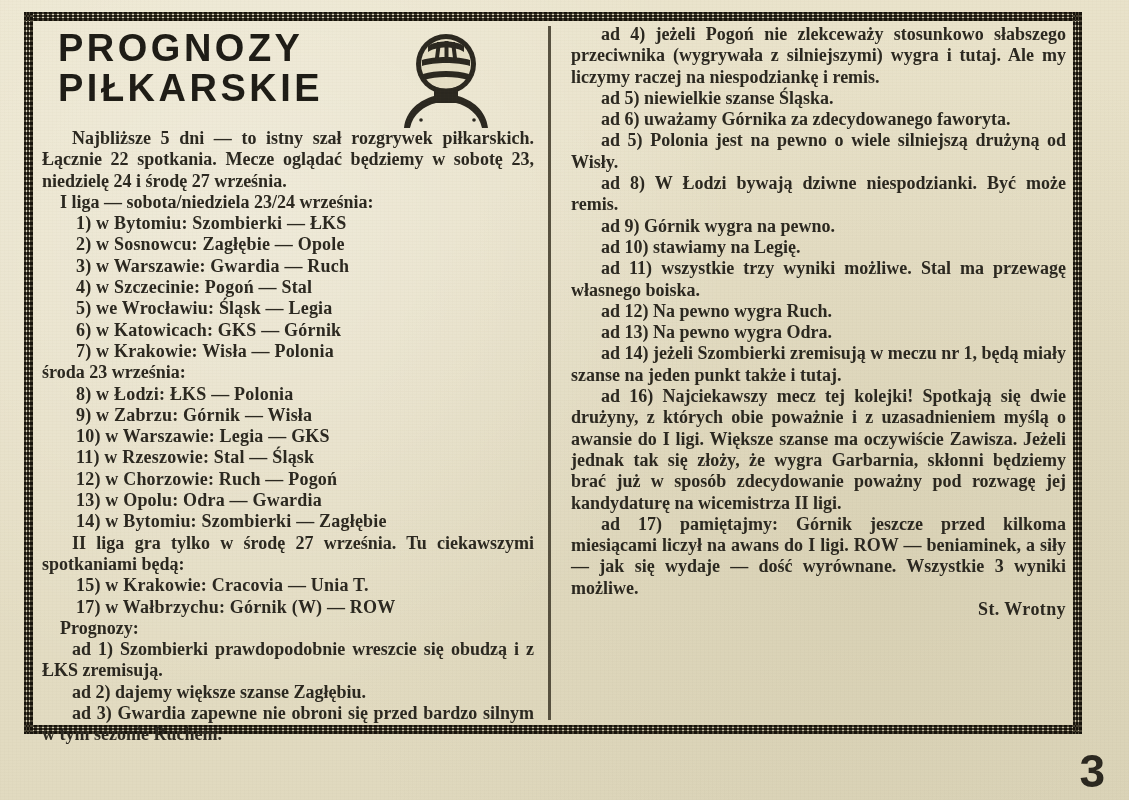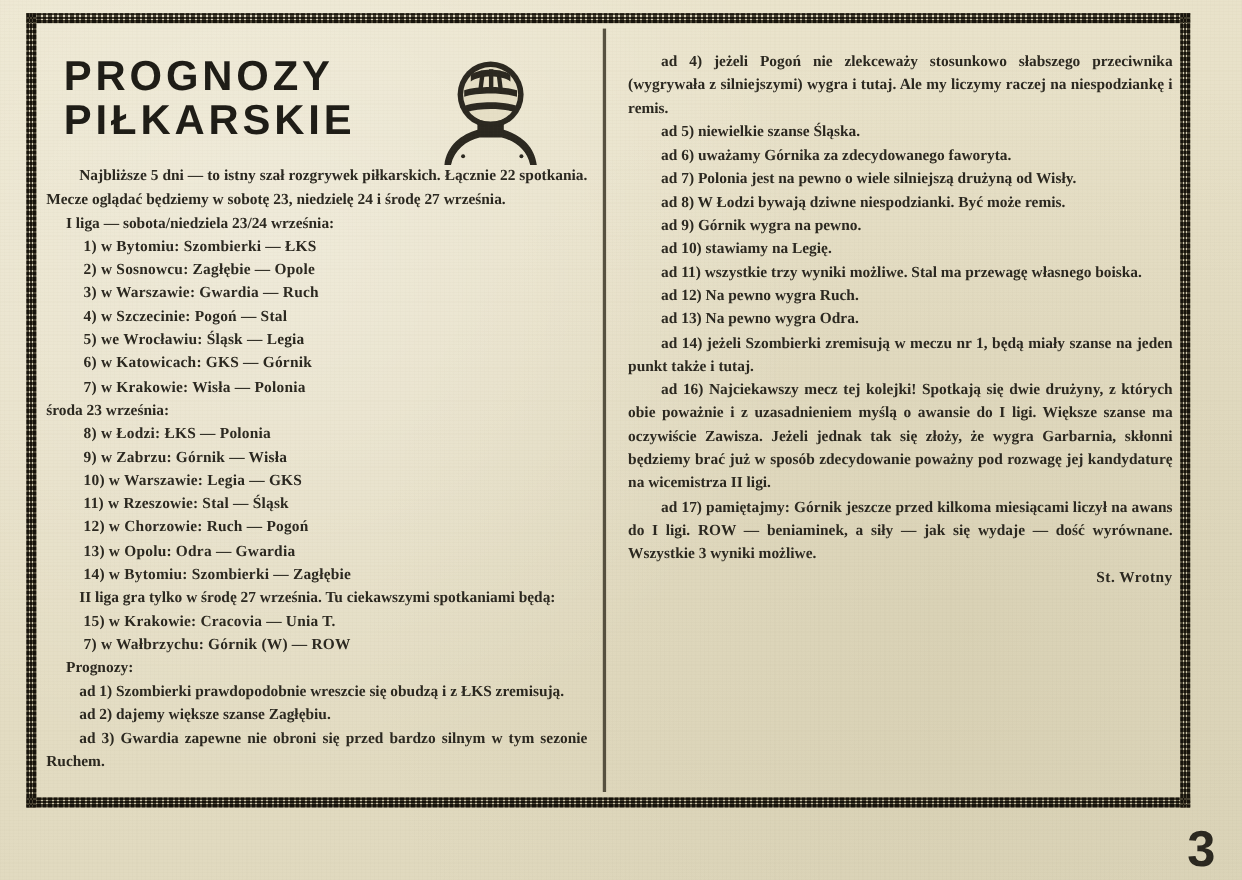--- a/index.html
+++ b/index.html
@@ -87,21 +87,20 @@
     position: absolute;
     left: 42px;
     top: 24px;
     width: 1024px;
     height: 700px;
   }
   .col {
     position: absolute;
     top: 0;
     color: #2b2820;
-    margin-top: 22px;
   }
   .col-left  { left: 0px;   width: 492px; }
   .col-right { left: 529px; width: 495px; }
 
   
   .masthead {
     position: relative;
     height: 104px;
   }
   .masthead-title {
@@ -121,21 +120,21 @@
     left: 348px;
     top: 6px;
     width: 112px;
     height: 100px;
   }
 
   
   .body-text {
     font-family: "Liberation Serif", serif;
     font-weight: bold;
-    font-size: 14px;
+    font-size: 18px;
     line-height: 21.3px;
     color: #2b2820;
   }
   .para {
     margin: 0;
     text-align: justify;
     text-align-last: left;
     text-indent: 30px;
     -webkit-hyphens: manual;
     hyphens: manual;
@@ -254,37 +253,37 @@
         <p class="listline">9) w Zabrzu:  Górnik — Wisła</p>
         <p class="listline">10) w Warszawie:  Legia — GKS</p>
         <p class="listline">11) w Rzeszowie:  Stal — Śląsk</p>
         <p class="listline">12) w Chorzowie:  Ruch — Pogoń</p>
         <p class="listline">13) w Opolu:  Odra — Gwardia</p>
         <p class="listline">14) w Bytomiu:  Szombierki — Zagłębie</p>
 
         <p class="para">II liga gra tylko w środę 27 września. Tu ciekawszymi spotkaniami będą:</p>
 
         <p class="listline">15) w Krakowie:  Cracovia — Unia  T.</p>
-        <p class="listline">7) w Wałbrzychu:  Górnik (W) — ROW</p>
+        <p class="listline">17) w Wałbrzychu:  Górnik (W) — ROW</p>
 
         <p class="subhead">Prognozy:</p>
 
         <p class="para">ad 1) Szombierki prawdopodobnie wreszcie się obudzą i z ŁKS zremisują.</p>
         <p class="para flush">ad 2) dajemy większe szanse Zagłębiu.</p>
         <p class="para">ad 3) Gwardia zapewne nie obroni się przed bardzo silnym w tym sezonie Ruchem.</p>
       </div>
     </div>
 
     <div class="col col-right">
       <div class="body-text">
 
         <p class="para">ad 4) jeżeli Pogoń nie zlekceważy stosunkowo słabszego przeciwnika (wygrywała z silniejszymi) wygra i tutaj. Ale my liczymy raczej na niespodziankę i remis.</p>
         <p class="para flush">ad 5)  niewielkie szanse Śląska.</p>
         <p class="para">ad 6) uważamy Górnika za zdecydowanego faworyta.</p>
-        <p class="para">ad 7) Polonia jest na pewno o wiele silniejszą drużyną od Wisły.</p>
+        <p class="para">ad 5) Polonia jest na pewno o wiele silniejszą drużyną od Wisły.</p>
         <p class="para">ad 8) W Łodzi bywają dziwne niespodzianki. Być może remis.</p>
         <p class="para flush">ad 9) Górnik wygra na pewno.</p>
         <p class="para flush">ad 10) stawiamy na Legię.</p>
         <p class="para">ad 11) wszystkie trzy wyniki możliwe. Stal ma przewagę własnego boiska.</p>
         <p class="para flush">ad 12) Na pewno wygra Ruch.</p>
         <p class="para flush">ad 13) Na pewno wygra Odra.</p>
         <p class="para">ad 14) jeżeli Szombierki zremisują w meczu nr 1, będą miały szanse na jeden punkt także i tutaj.</p>
         <p class="para">ad 16) Najciekawszy mecz tej kolejki! Spotkają się dwie drużyny, z których obie poważnie i z uzasadnieniem myślą o awansie do I ligi. Większe szanse ma oczywiście Zawisza. Jeżeli jednak tak się złoży, że wygra Garbarnia, skłonni będziemy brać już w sposób zdecydowanie poważny pod rozwagę jej kandydaturę na wicemistrza II ligi.</p>
         <p class="para">ad 17) pamiętajmy: Górnik jeszcze przed kilkoma miesiącami liczył na awans do I ligi. ROW — beniaminek, a siły — jak się wydaje — dość wyrównane. Wszystkie 3 wyniki możliwe.</p>
 

